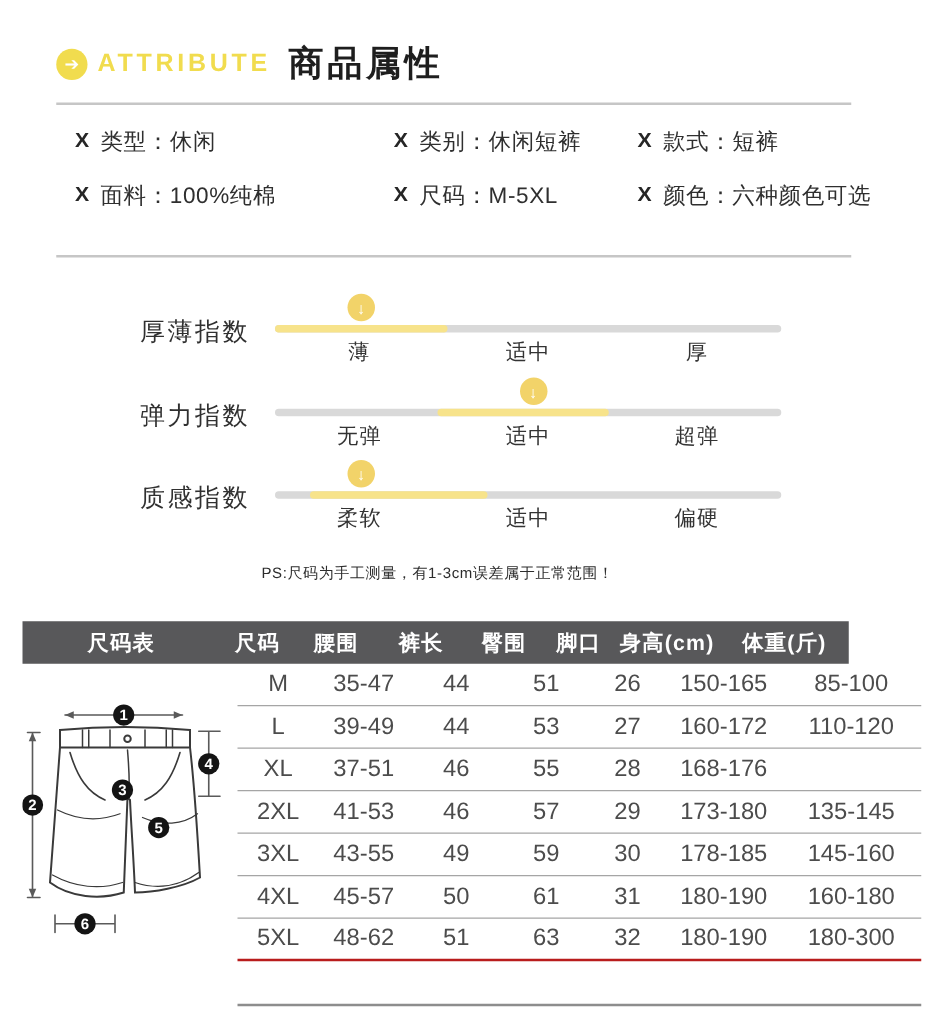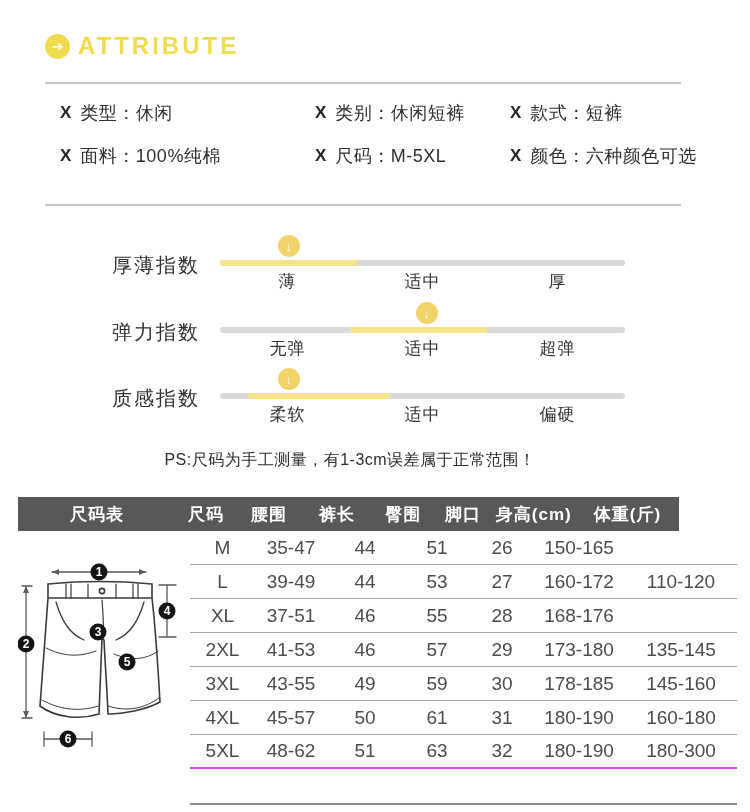--- a/index.html
+++ b/index.html
@@ -8,21 +8,21 @@
     --text-dark:#2f2f2f; --table-text:#4c4c4c; --badge:#141414;
   }
   *{margin:0;padding:0;box-sizing:border-box;}
   body{background:#fff;font-family:"Liberation Sans","DejaVu Sans",sans-serif;}
   .page{position:relative;width:750px;height:812px;background:#fff;overflow:hidden;}
 
   
   .hdr{position:absolute;left:45px;top:32px;display:flex;align-items:center;}
   .hicon{width:25px;height:25px;border-radius:50%;background:var(--accent-yellow);
     color:#fff;font-size:14px;font-weight:bold;display:flex;align-items:center;justify-content:center;}
-  .hen{margin-left:8px;color:var(--accent-yellow);font-size:24px;font-weight:bold;letter-spacing:3px;}
+  .hen{margin-left:8px;color:var(--accent-yellow);font-size:20px;font-weight:bold;letter-spacing:3px;}
   .hcn{margin-left:14px;color:#1e1e1e;font-size:28px;font-weight:bold;letter-spacing:3px;}
   .divider{position:absolute;left:45px;width:636px;height:2px;background:var(--divider);}
   .d1{top:82px;} .d2{top:204px;}
 
   
   .attrs{position:absolute;left:60px;top:101px;width:640px;display:grid;
     grid-template-columns:255px 195px 190px;row-gap:19px;}
   .attr{display:flex;align-items:center;font-size:18px;color:var(--text-dark);white-space:nowrap;}
   .xb{font-weight:bold;font-size:17px;margin-right:9px;color:#262626;transform:scaleY(0.95);}
   .alabel,.avalue{letter-spacing:0.5px;}
@@ -34,46 +34,47 @@
   .smarker{position:absolute;top:0;width:22px;height:22px;border-radius:50%;
     background:var(--marker-yellow);color:#fff;font-size:13px;font-weight:bold;
     display:flex;align-items:center;justify-content:center;}
   .strack{position:absolute;top:25px;left:0;width:405px;height:6px;background:var(--track-gray);border-radius:3px;}
   .sfill{position:absolute;top:0;height:6px;background:var(--slider-fill);border-radius:3px;}
   .slabels{position:absolute;top:35px;left:0;width:405px;display:flex;}
   .slabels span{flex:1;text-align:center;font-size:17px;color:#333;letter-spacing:1px;}
 
   
   .note{position:absolute;left:0;top:450px;width:700px;text-align:center;
-    font-size:16px;color:#2c2c2c;letter-spacing:0.5px;}
+    font-size:12px;color:#2c2c2c;letter-spacing:0.5px;}
 
   
   .thead{position:absolute;left:18px;top:497px;width:661px;height:34px;background:var(--header-bar);
     display:flex;align-items:center;color:#fff;font-size:17px;font-weight:bold;}
   .thc{text-align:center;letter-spacing:1px;}
   .corner{width:172px;}
   .c0{width:65px;} .c1{width:72px;} .c2{width:76px;text-align:center;} .c3{width:68px;}
   .c4{width:62px;} .c5{width:92px;} .c6{width:112px;}
   .tbody{position:absolute;left:190px;top:531px;width:547px;}
   .trow{display:flex;align-items:center;height:34px;border-bottom:1px solid #a5a5a5;}
-  .trow.strong{border-bottom:2px solid #d946ef;}
+  .trow.strong{border-bottom:2px solid #b91c1c;}
   .trow.empty{height:36px;border-bottom:2px solid #8d8d8d;}
   .tcell{text-align:center;font-size:19px;color:var(--table-text);}
 
   
   .diagram{position:absolute;left:18px;top:538px;width:172px;height:240px;}
 </style>
 </head>
 <body>
 
 <div class="page">
 
   <div class="hdr">
     <span class="hicon">➔</span>
     <span class="hen">ATTRIBUTE</span>
+    <span class="hcn">商品属性</span>
   </div>
   <div class="divider d1"></div>
 
   <div class="attrs">
     <div class="attr">
       <span class="xb">X</span>
       <span class="alabel">类型：</span>
       <span class="avalue">休闲</span>
     </div>
     <div class="attr">
@@ -161,20 +162,21 @@
   </div>
 
   <div class="tbody">
       <div class="trow">
         <div class="tcell c0">M</div>
         <div class="tcell c1">35-47</div>
         <div class="tcell c2">44</div>
         <div class="tcell c3">51</div>
         <div class="tcell c4">26</div>
         <div class="tcell c5">150-165</div>
+        <div class="tcell c6">85-100</div>
       </div>
       <div class="trow">
         <div class="tcell c0">L</div>
         <div class="tcell c1">39-49</div>
         <div class="tcell c2">44</div>
         <div class="tcell c3">53</div>
         <div class="tcell c4">27</div>
         <div class="tcell c5">160-172</div>
         <div class="tcell c6">110-120</div>
       </div>

